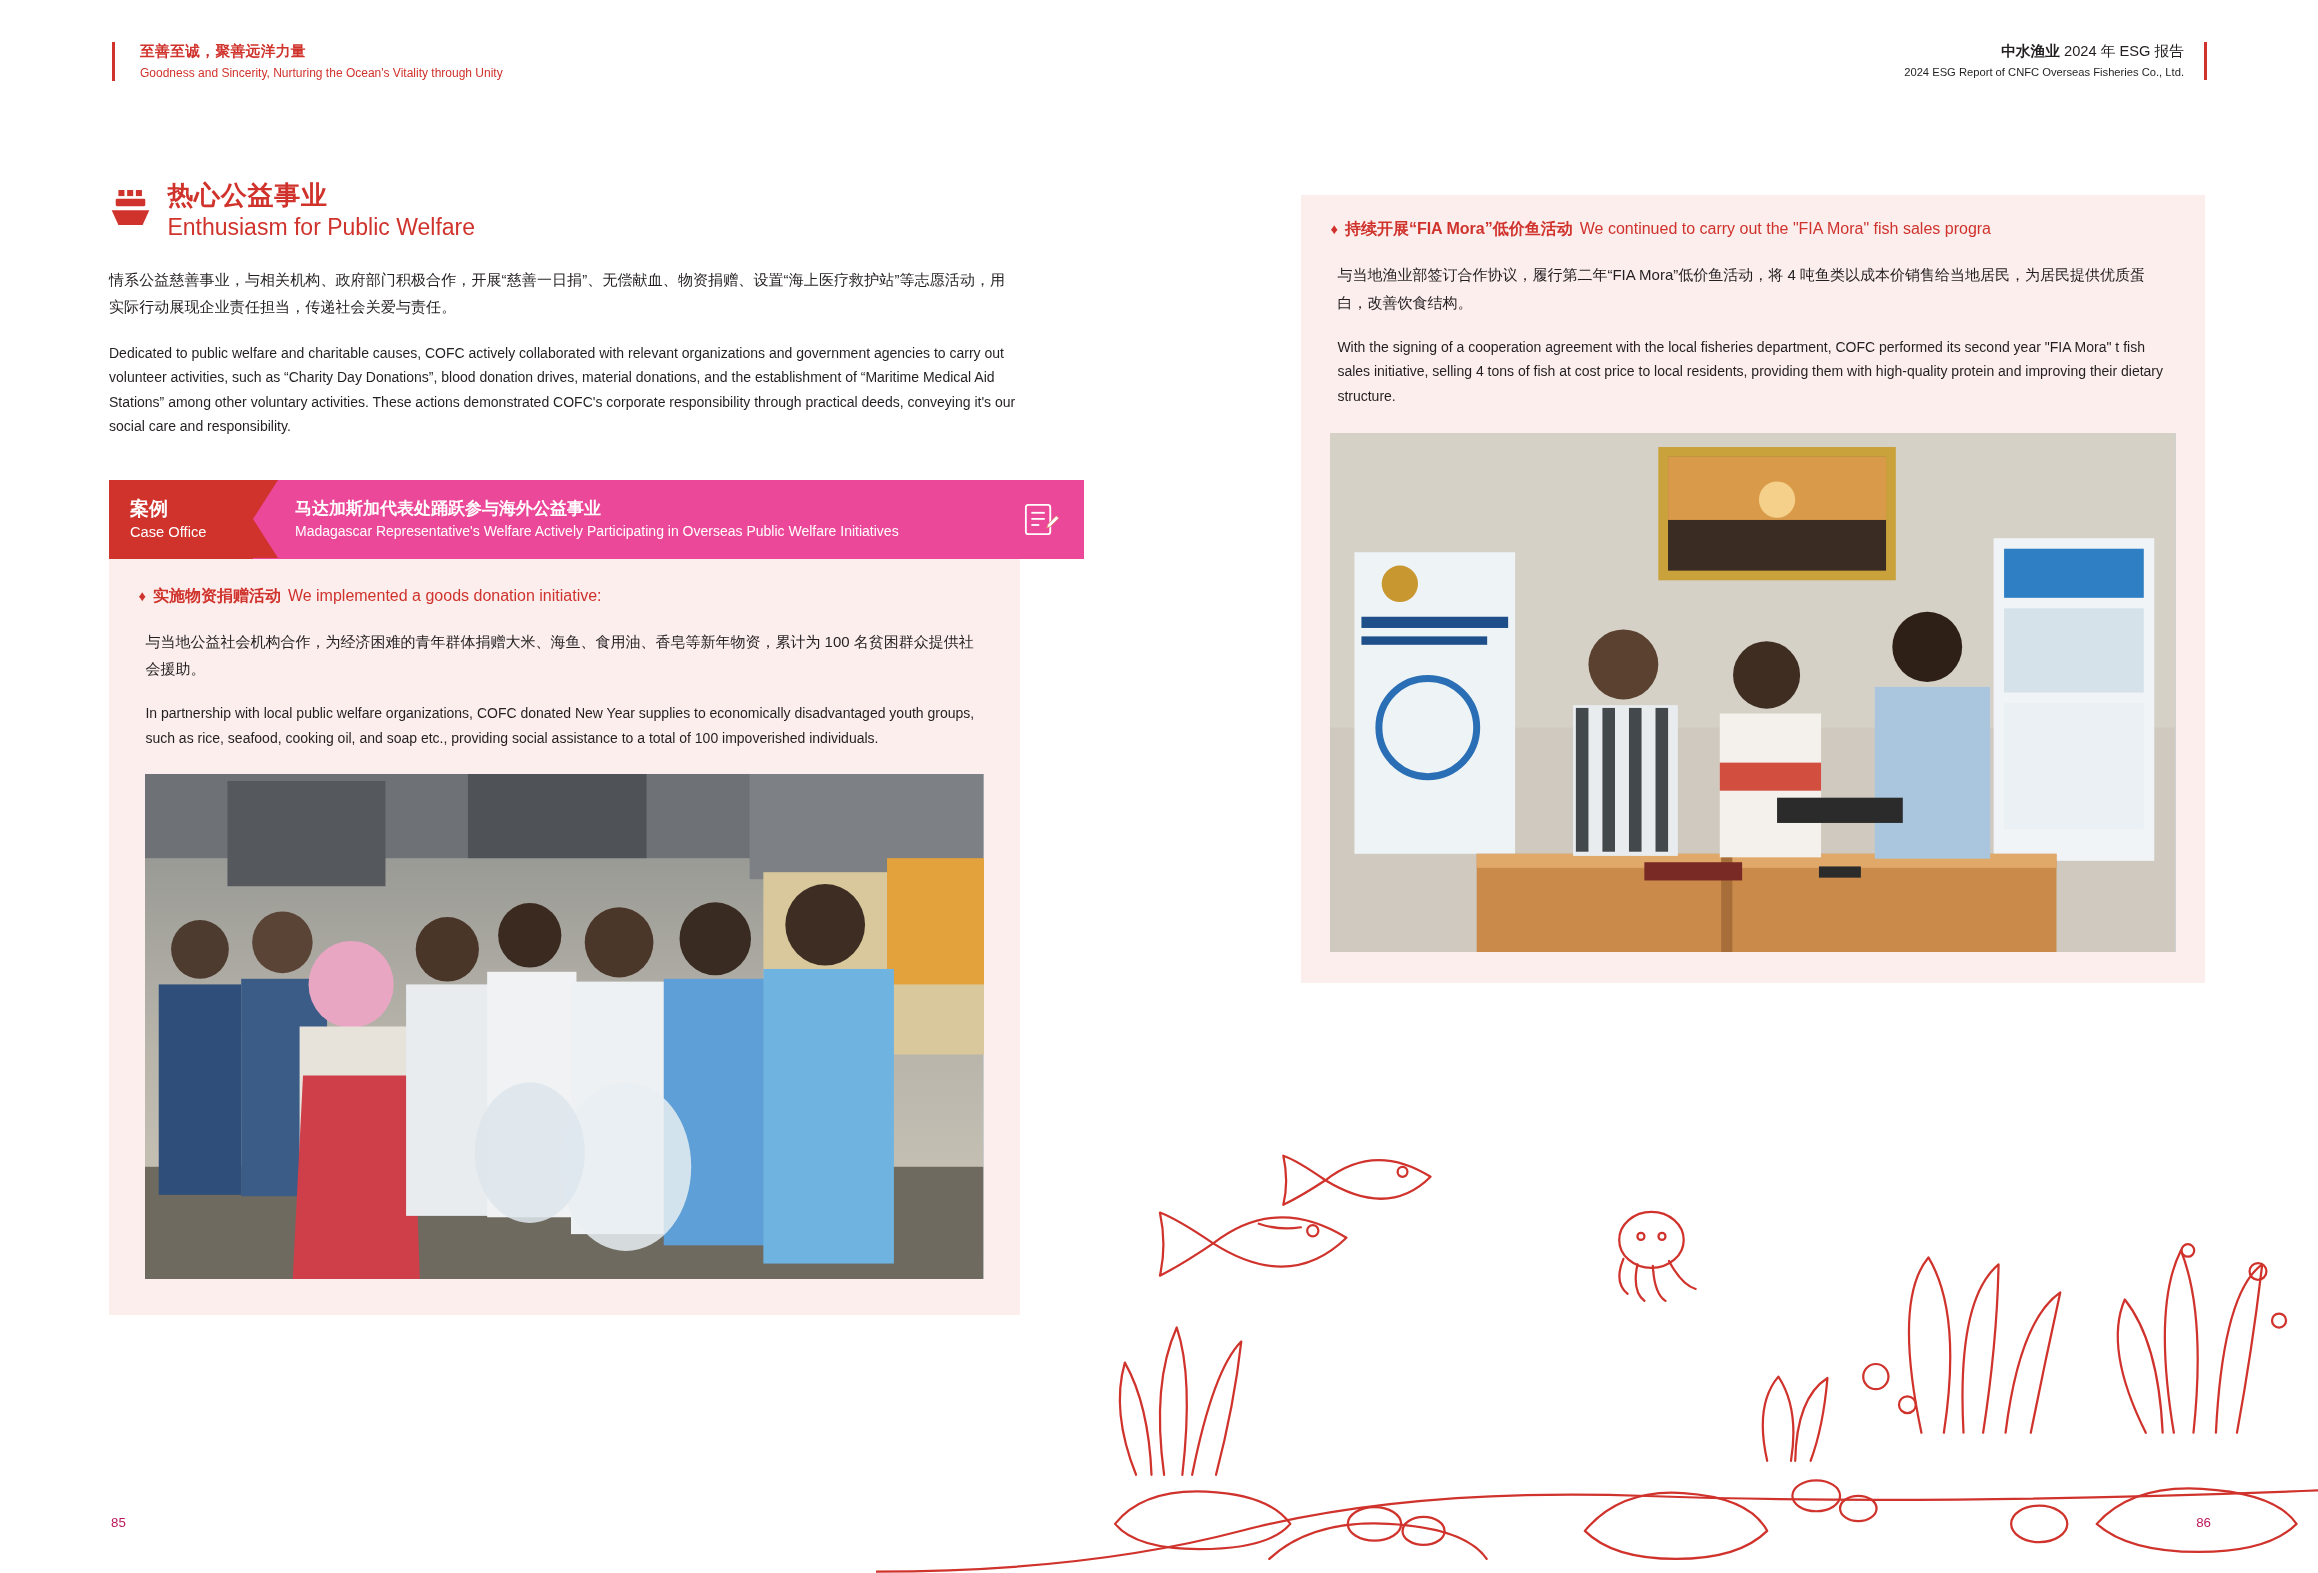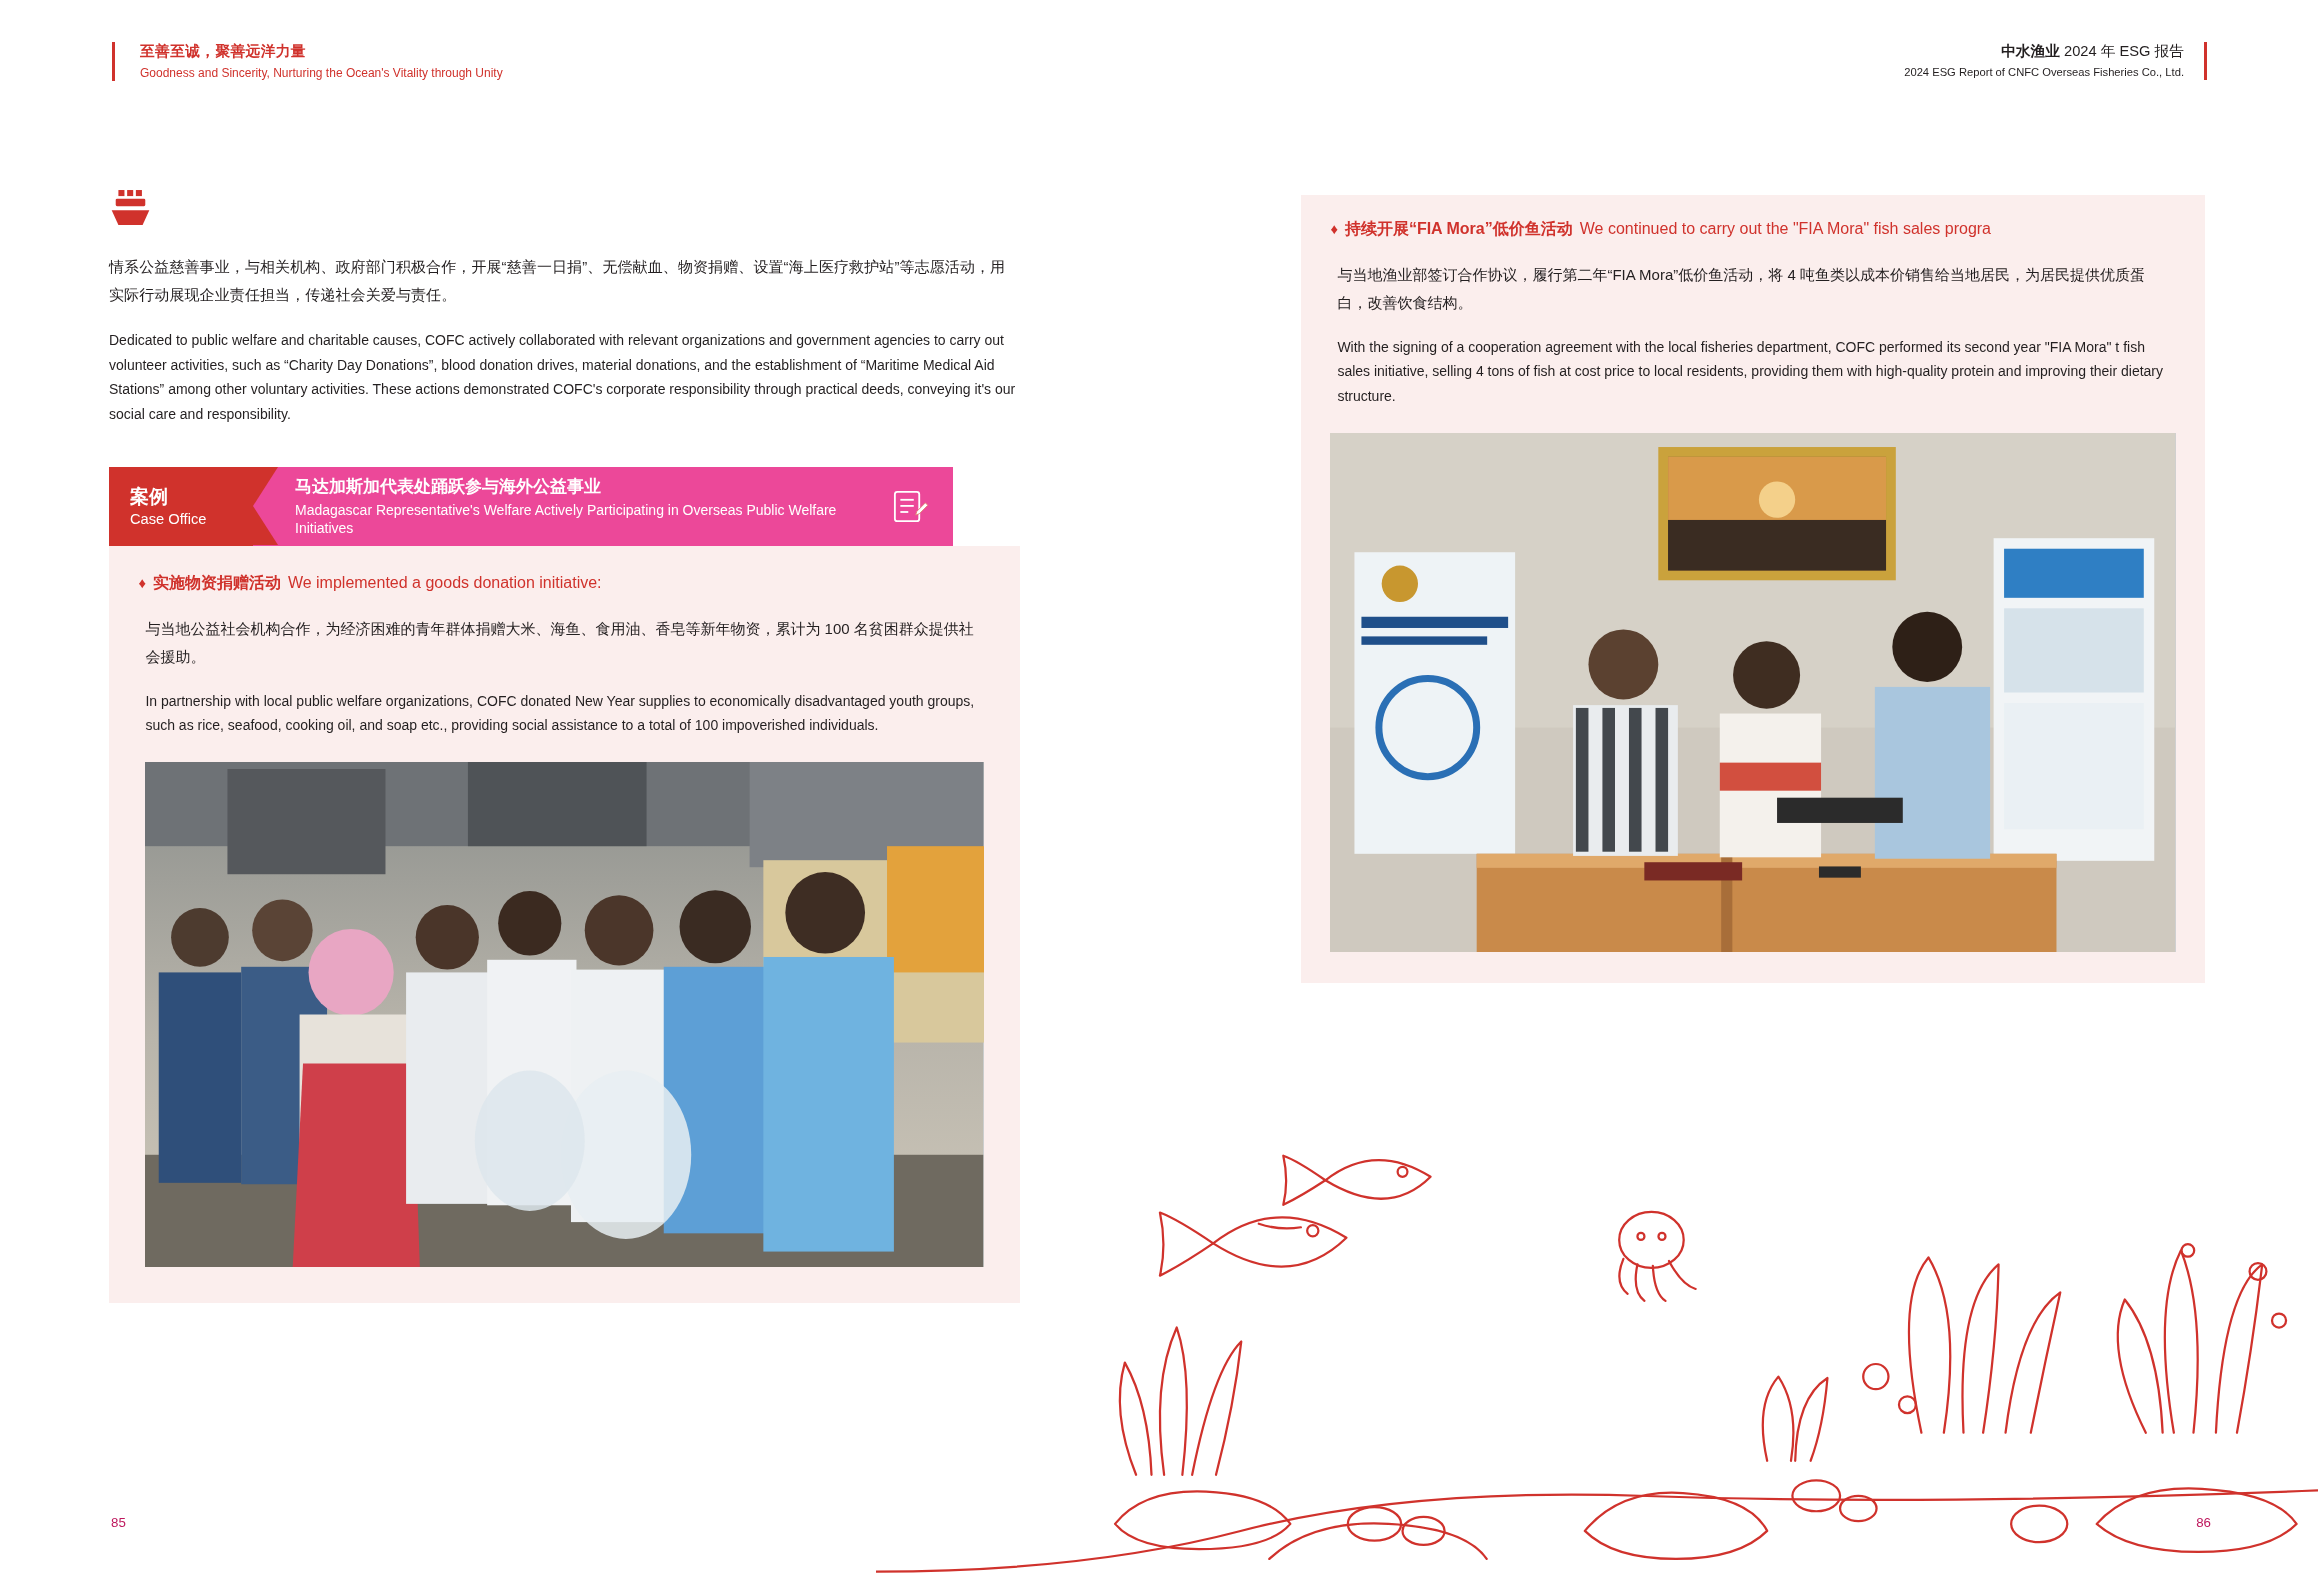--- a/index.html
+++ b/index.html
@@ -100,21 +100,21 @@
     line-height: 1.75;
     color: #231f20;
     margin-top: 19.6px;
   }
 
   
   .case-banner {
     margin-top: 41px;
     display: flex;
     height: 79px;
-    width: 844px;
+    width: 975px;
   }
   .case-tag {
     background: #d0322c;
     color: #ffffff;
     width: 144px;
     display: flex;
     flex-direction: column;
     justify-content: center;
     padding-left: 21px;
     box-sizing: border-box;
@@ -254,20 +254,24 @@
   <div class="left-col">
 
     <div class="section-title-row">
       <svg class="boat-icon" viewBox="0 0 64 64">
         <rect x="14" y="6" width="9" height="9" fill="#d0322c"></rect>
         <rect x="27" y="6" width="9" height="9" fill="#d0322c"></rect>
         <rect x="40" y="6" width="9" height="9" fill="#d0322c"></rect>
         <rect x="10" y="19" width="44" height="11" rx="2" fill="#d0322c"></rect>
         <path d="M4 36 H60 L50 58 H14 Z" fill="#d0322c"></path>
       </svg>
+      <div class="section-title">
+        <div class="cn">热心公益事业</div>
+        <div class="en">Enthusiasm for Public Welfare</div>
+      </div>
     </div>
 
     <div class="body-cn">情系公益慈善事业，与相关机构、政府部门积极合作，开展“慈善一日捐”、无偿献血、物资捐赠、设置“海上医疗救护站”等志愿活动，用实际行动展现企业责任担当，传递社会关爱与责任。</div>
     <div class="body-en">Dedicated to public welfare and charitable causes, COFC actively collaborated with relevant organizations and government agencies to carry out volunteer activities, such as “Charity Day Donations”, blood donation drives, material donations, and the establishment of “Maritime Medical Aid Stations” among other voluntary activities. These actions demonstrated COFC's corporate responsibility through practical deeds, conveying it's our social care and responsibility.</div>
 
     <div class="case-banner">
       <div class="case-tag">
         <div class="cn">案例</div>
         <div class="en">Case Office</div>
       </div>

